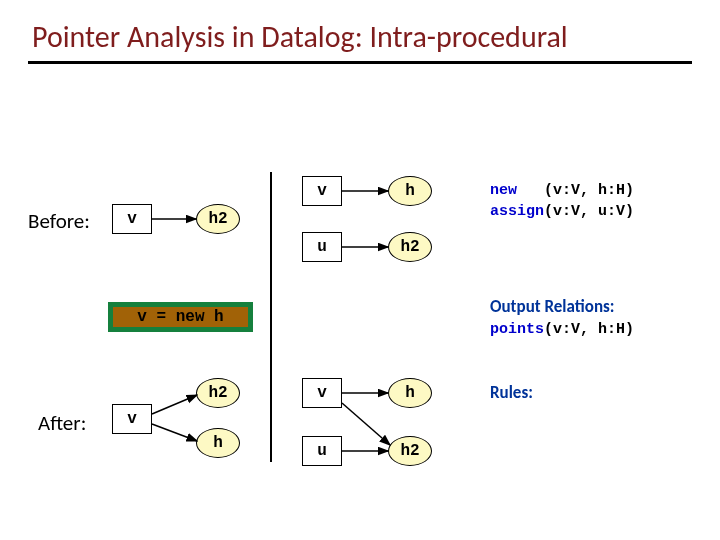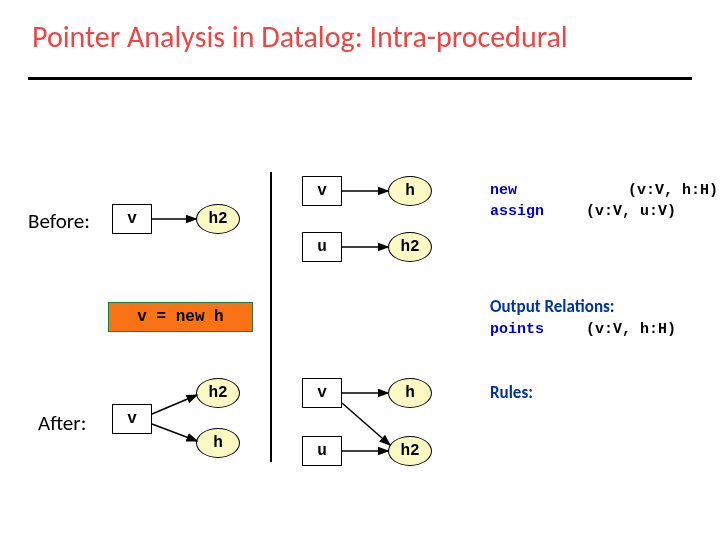--- a/index.html
+++ b/index.html
@@ -6,22 +6,22 @@
   body {
     margin: 0;
     width: 720px;
     height: 540px;
     font-family: Calibri, Arial, sans-serif;
     background: #fff;
     position: relative;
   }
   .title {
     font-size: 30px;
-    padding: 18px 20px 22px 32px;
-    color: #ef4444;
+    padding: 18px 20px 6px 32px;
+    color: #7f1d1d;
   }
   .hr {
     border: none;
     border-top: 3px solid #000;
     margin: 0 28px 0 28px;
   }
   .stage {
     position: absolute;
     left: 0; top: 100px;
     width: 720px; height: 420px;
@@ -51,22 +51,22 @@
     border-radius: 50%;
     font-family: "Courier New", monospace;
     font-size: 16px;
     font-weight: bold;
     display: flex;
     align-items: center;
     justify-content: center;
   }
   .code-box {
     position: absolute;
-    border: 1px solid #15803d;
-    background: #f97316;
+    border: 5px solid #15803d;
+    background: #a16207;
     font-family: "Courier New", monospace;
     font-size: 16px;
     font-weight: bold;
     text-align: center;
     display: flex; align-items: center; justify-content: center;
   }
   .vdiv {
     position: absolute;
     width: 2px;
     background: #000;
@@ -77,21 +77,21 @@
     width: 720px; height: 420px;
     pointer-events: none;
   }
   .rt {
     position: absolute;
     left: 490px;
     font-size: 17px;
   }
   .rt .hdr { color: #003399; font-weight: bold; }
   .rt .kw { color: #0000cc; font-weight: bold; font-family: "Courier New", monospace; font-size: 15px;}
-  .rt .mono { font-family: "Courier New", monospace; font-size: 15px; font-weight: bold; margin-left: 42px;}
+  .rt .mono { font-family: "Courier New", monospace; font-size: 15px; font-weight: bold;}
 </style>
 </head>
 <body>
 
 <div class="title">Pointer Analysis in Datalog: Intra-procedural</div>
 <hr class="hr">
 
 <div class="stage">
 
   <div class="vdiv" style="left:270px; top:72px; height:290px;"></div>

